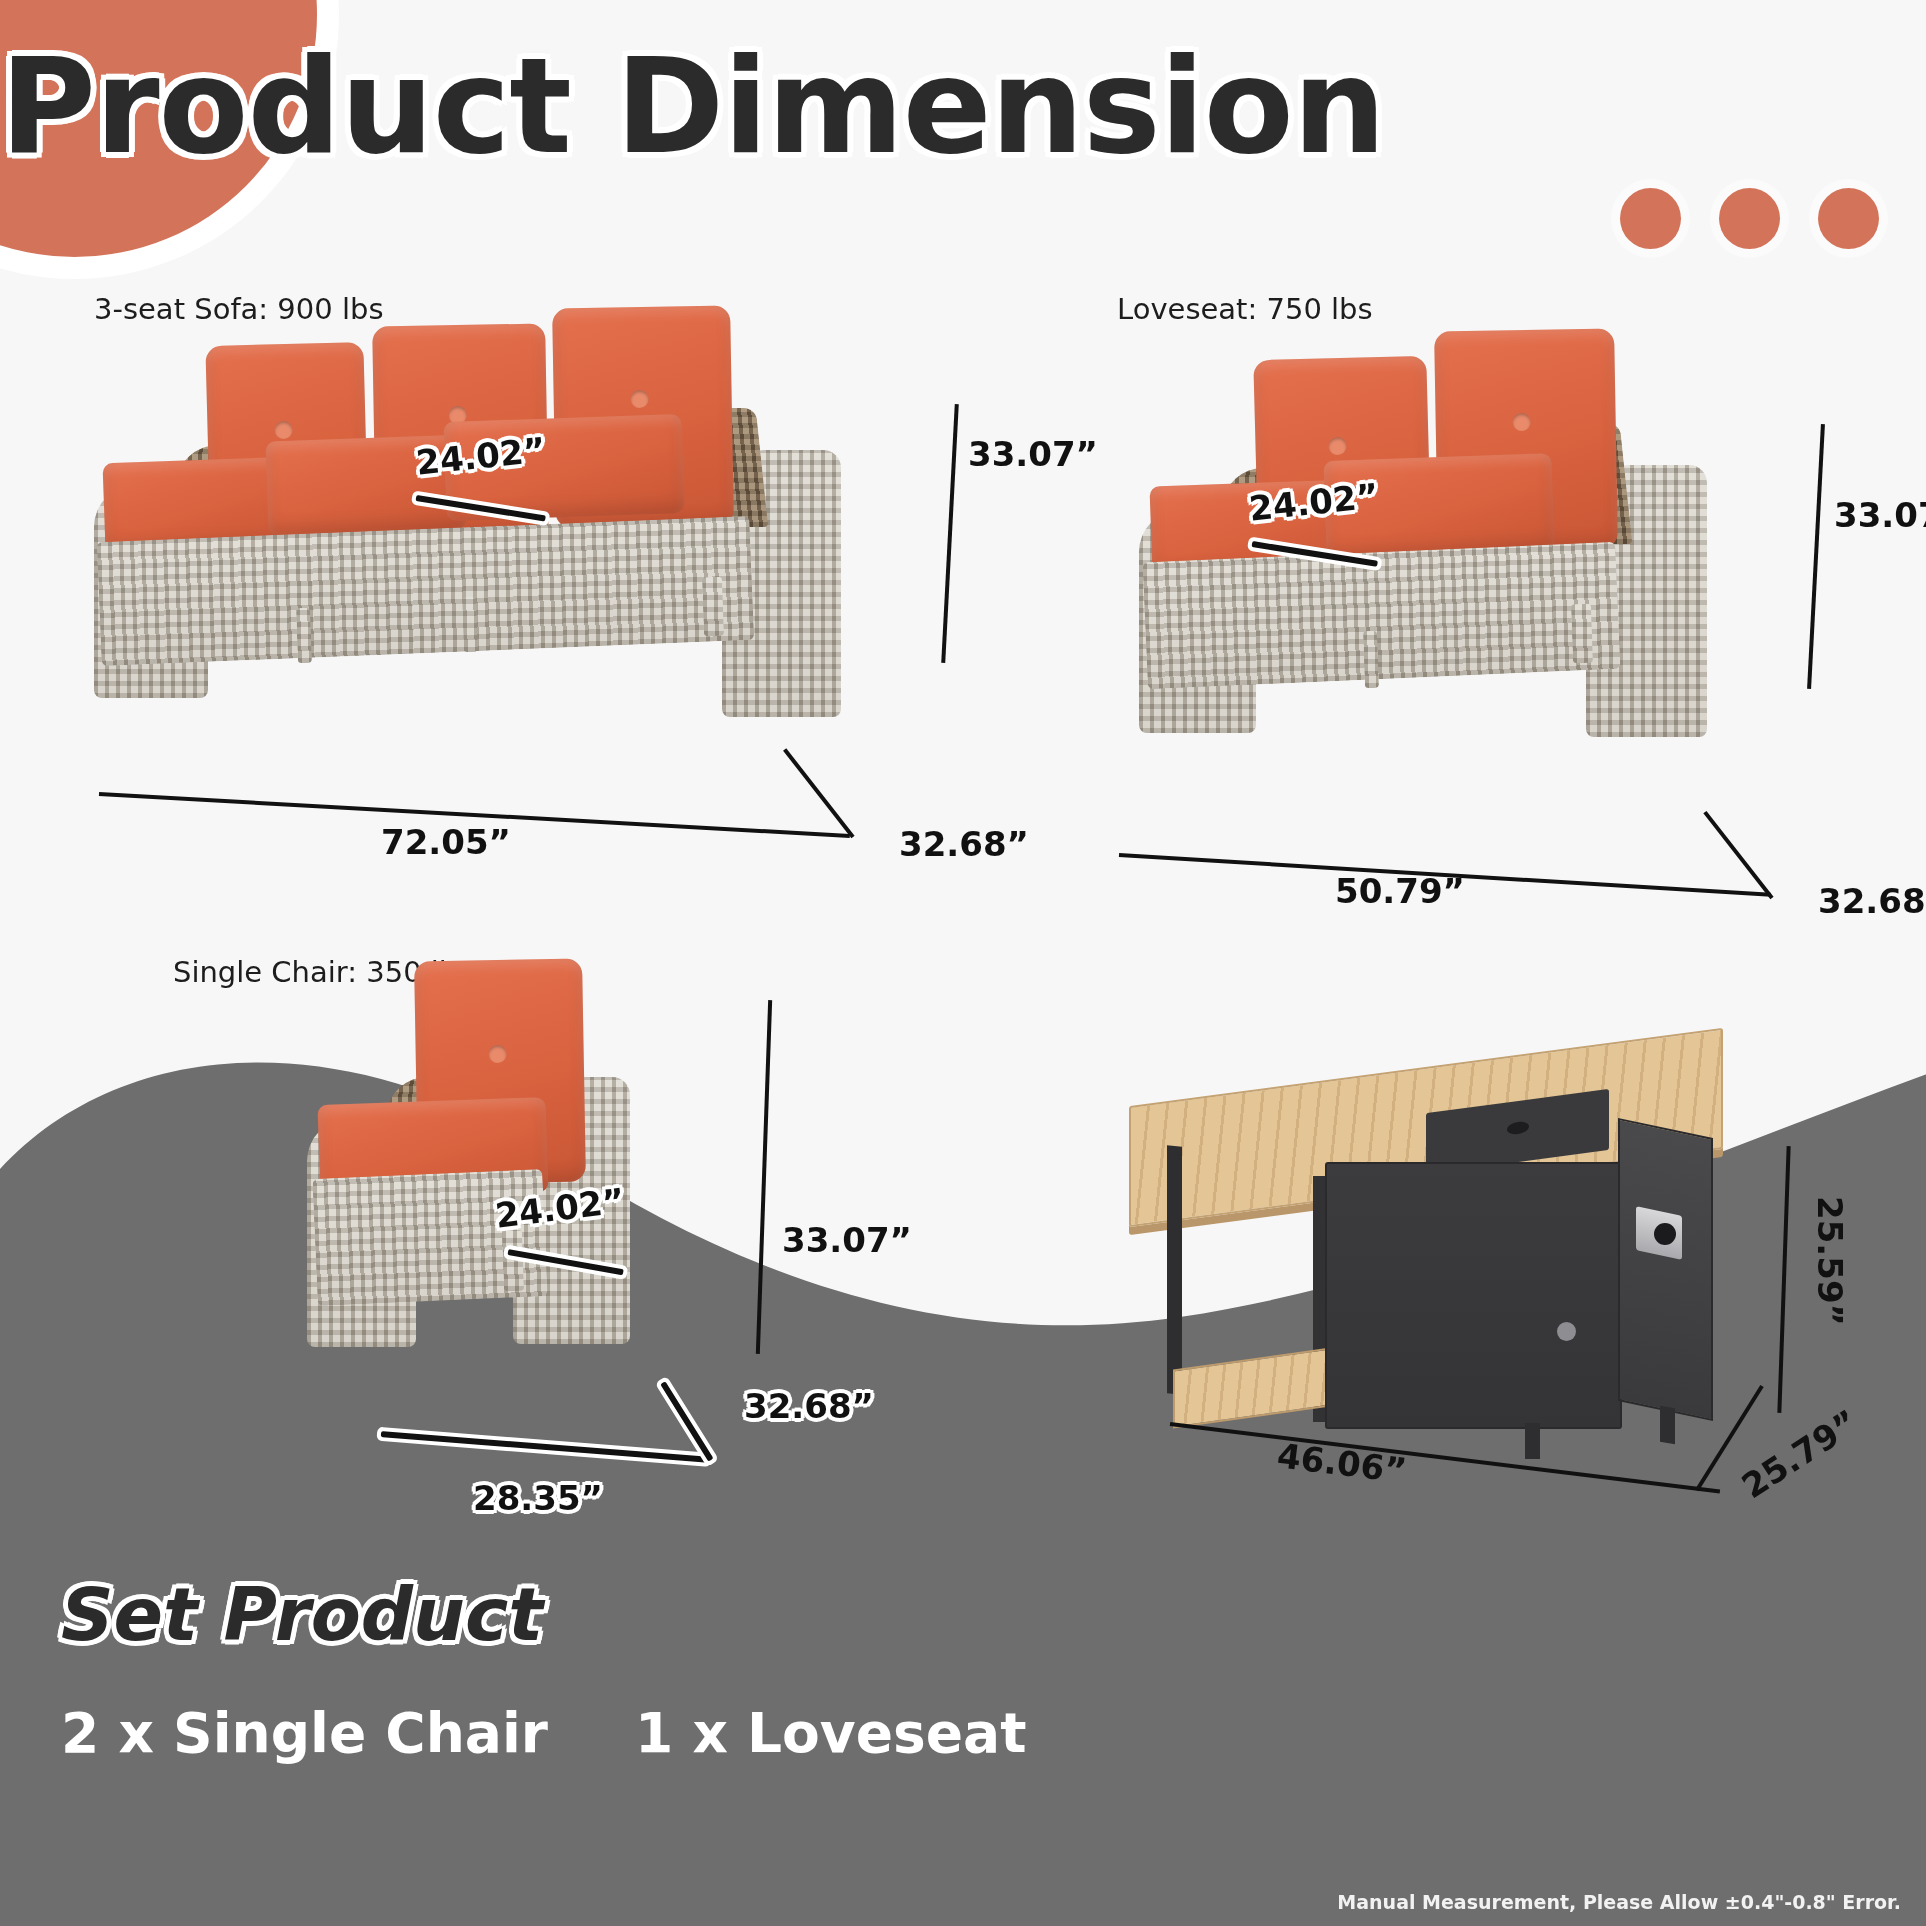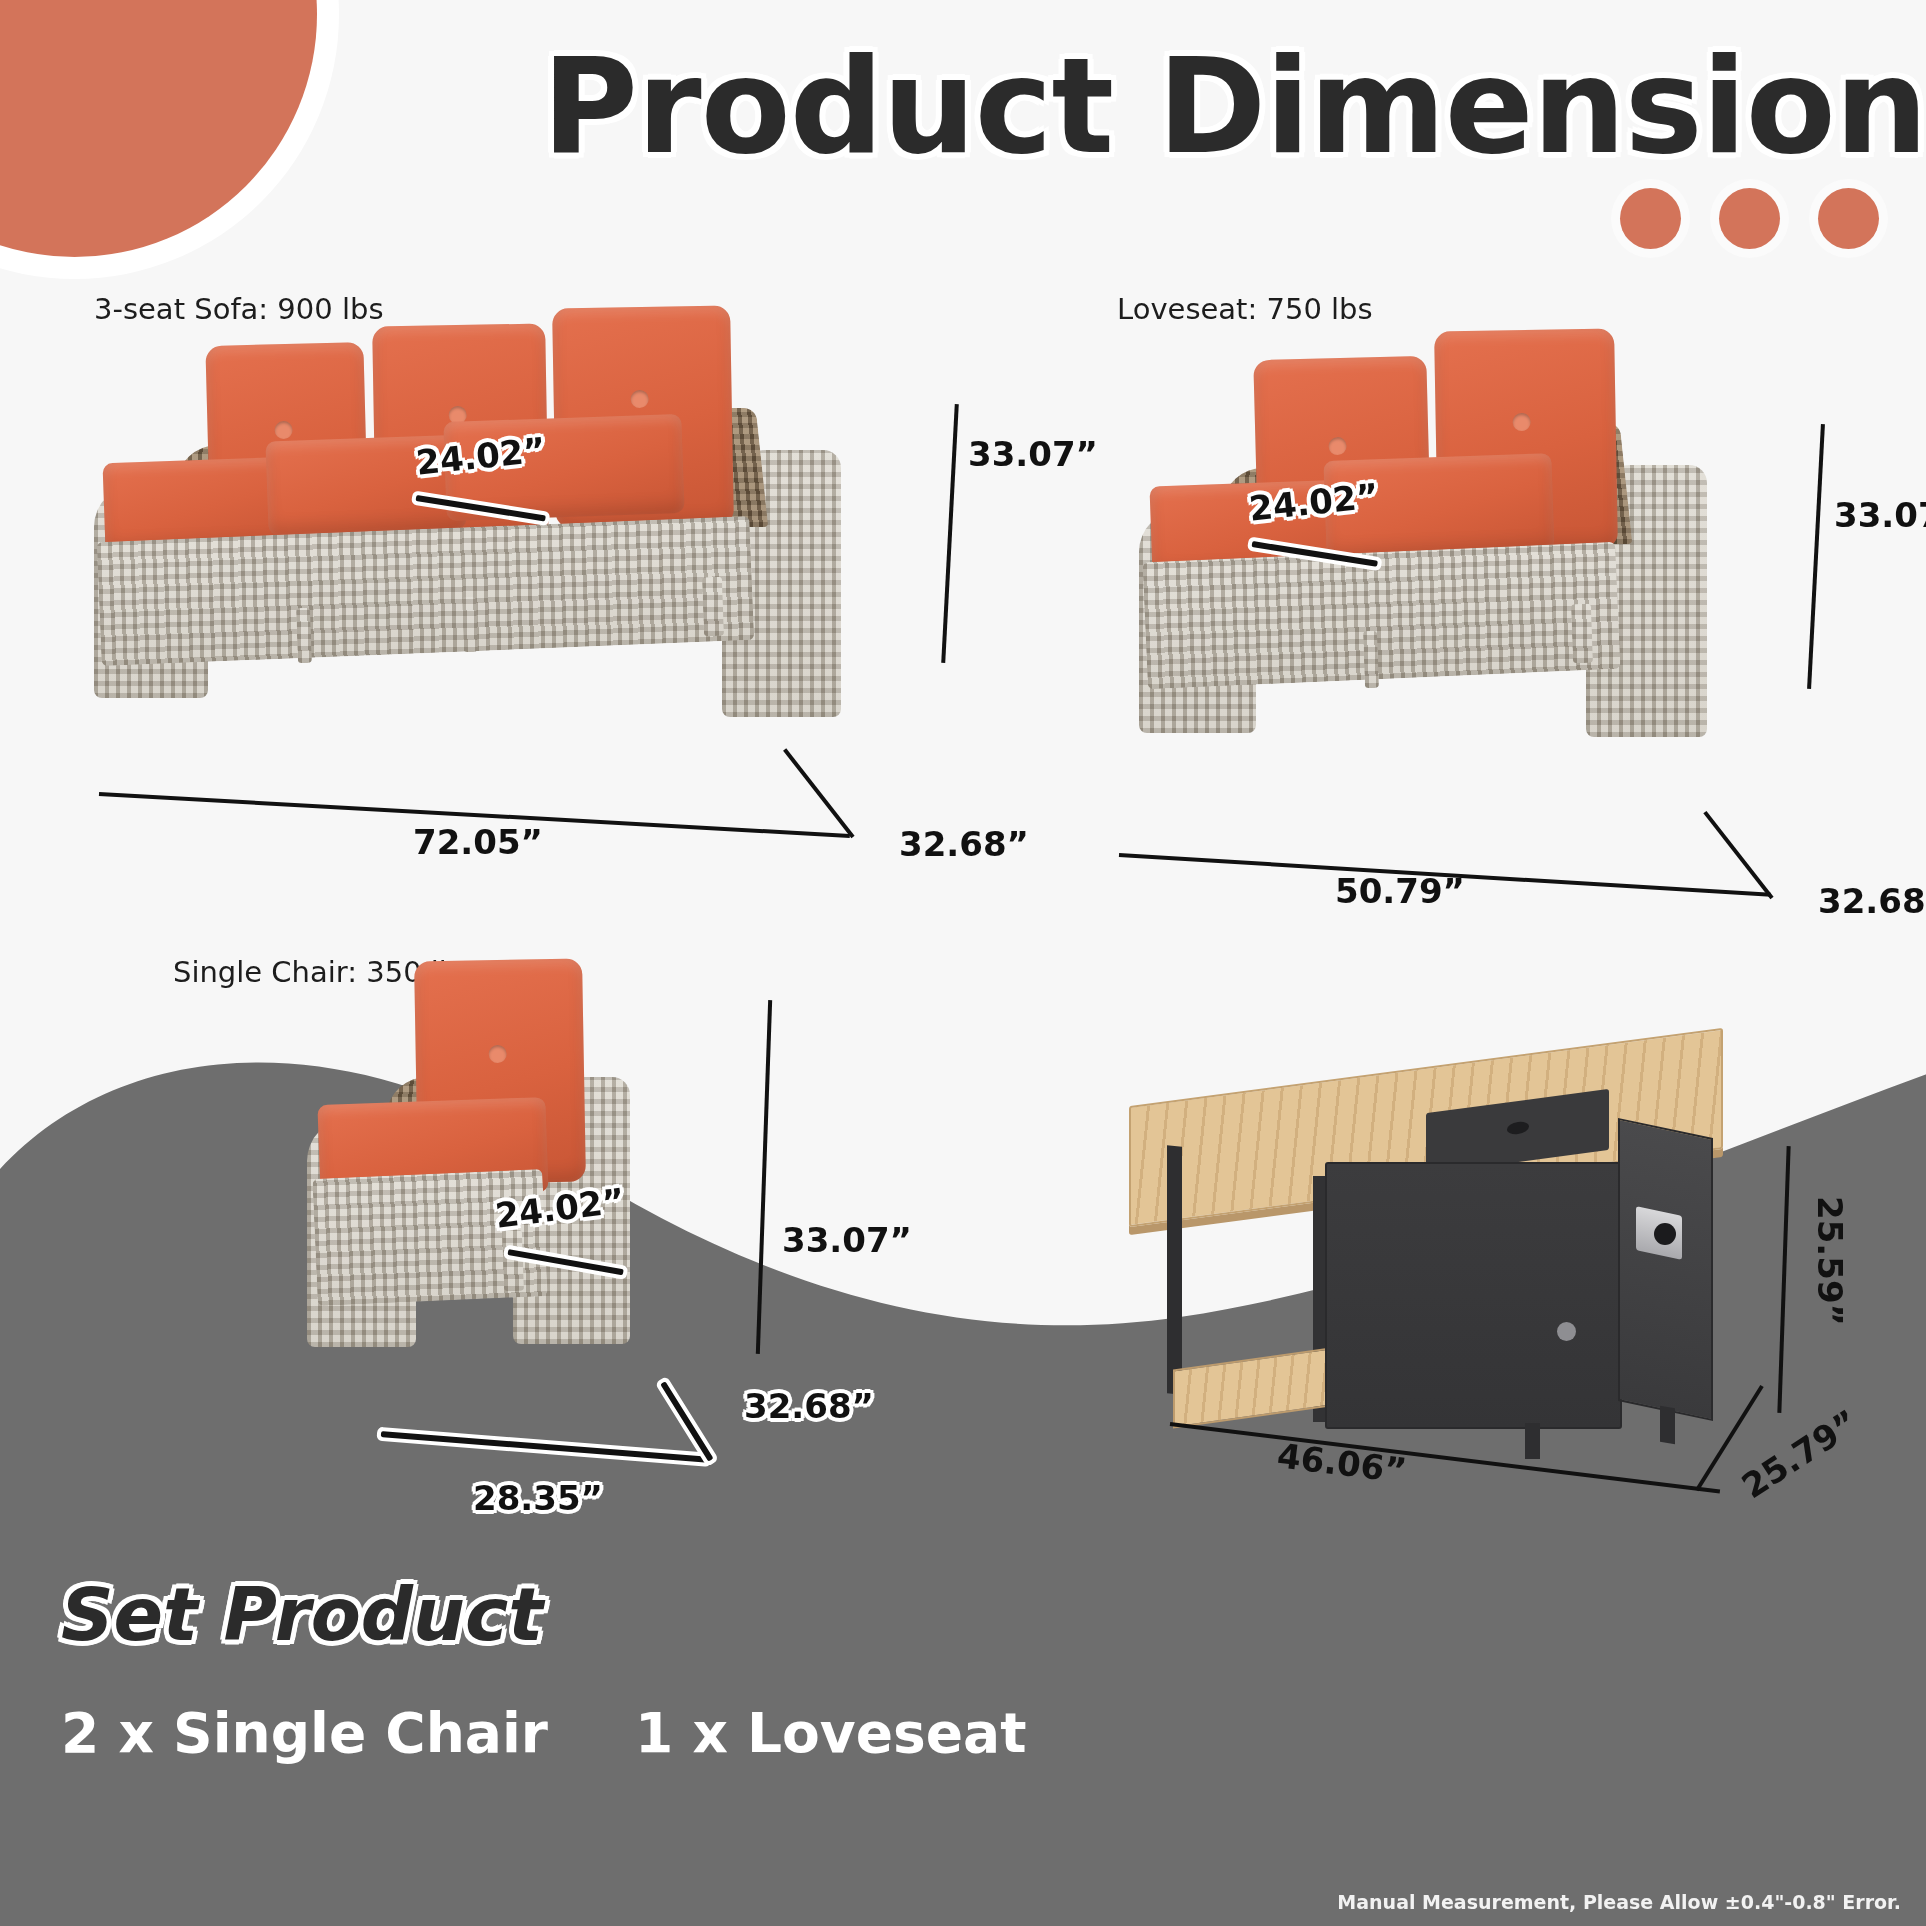--- a/index.html
+++ b/index.html
@@ -26,21 +26,21 @@
   .dots{
     position:absolute; right:48px; top:188px;
     display:flex; gap:38px;
   }
   .dot{ width:61px; height:61px; border-radius:50%; background:#d3745a;
         box-shadow:0 0 0 9px #fbfbfb; }
 
   
   .title{
     position:absolute; left:0; top:30px; width:1927px;
-    text-align:right;
+    text-align:left;
     font-size:131px; font-weight:bold; color:#2b2b2b;
     letter-spacing:-1px;
     text-shadow:
       -5px -5px 0 #fff, 5px -5px 0 #fff, -5px 5px 0 #fff, 5px 5px 0 #fff,
       0 -6px 0 #fff, 0 6px 0 #fff, -6px 0 0 #fff, 6px 0 0 #fff;
     font-family:"DejaVu Sans", sans-serif;
   }
 
   
   .cell{ position:absolute; }
@@ -150,21 +150,21 @@
   <div class="wicker" style="position:absolute;left:238px;top:257px;width:14px;height:55px;transform:rotate(-2deg);border-radius:4px;"></div>
   <div class="wicker" style="position:absolute;left:404px;top:246px;width:14px;height:55px;transform:rotate(-2deg);border-radius:4px;"></div>
   <div class="wicker" style="position:absolute;left:644px;top:226px;width:20px;height:59px;transform:rotate(-2deg);border-radius:4px;"></div>
 </div>
 
 <div class="dline-w" style="left:416px;top:495px;width:131px;transform:rotate(9deg);"></div>
 <div class="dlabel dlabel-out" style="left:416px;top:436px;transform:rotate(-6deg);">24.02”</div>
 <div class="vline" style="left:948px;top:404px;height:259px;transform:rotate(3deg);"></div>
 <div class="dlabel" style="left:968px;top:434px;">33.07”</div>
 <div class="dline" style="left:99px;top:792px;width:752px;transform:rotate(3.2deg);"></div>
-<div class="dlabel" style="left:381px;top:822px;margin-left:32px;">72.05”</div>
+<div class="dlabel" style="left:381px;top:822px;">72.05”</div>
 <div class="dline" style="left:853px;top:835px;width:111px;transform:rotate(-128deg);"></div>
 <div class="dlabel" style="left:899px;top:824px;">32.68”</div>
 
 <div class="cell" style="left:1117px; top:292px;">
   <div class="cap">Loveseat: 750 lbs</div>
 </div>
 <div class="fig" style="left:1109px; top:366px; width:693px; height:495px;">
   <div class="wicker" style="position:absolute;left:30px;top:144px;width:117px;height:223px;border-radius:42px 14px 8px 8px;"></div>
   <div class="wicker-dark" style="position:absolute;left:111px;top:102px;width:107px;height:119px;border-radius:36px 10px 4px 4px;transform:skewX(-6deg);"></div>
   <div class="wicker" style="position:absolute;left:477px;top:99px;width:121px;height:272px;border-radius:44px 18px 8px 8px;"></div>

